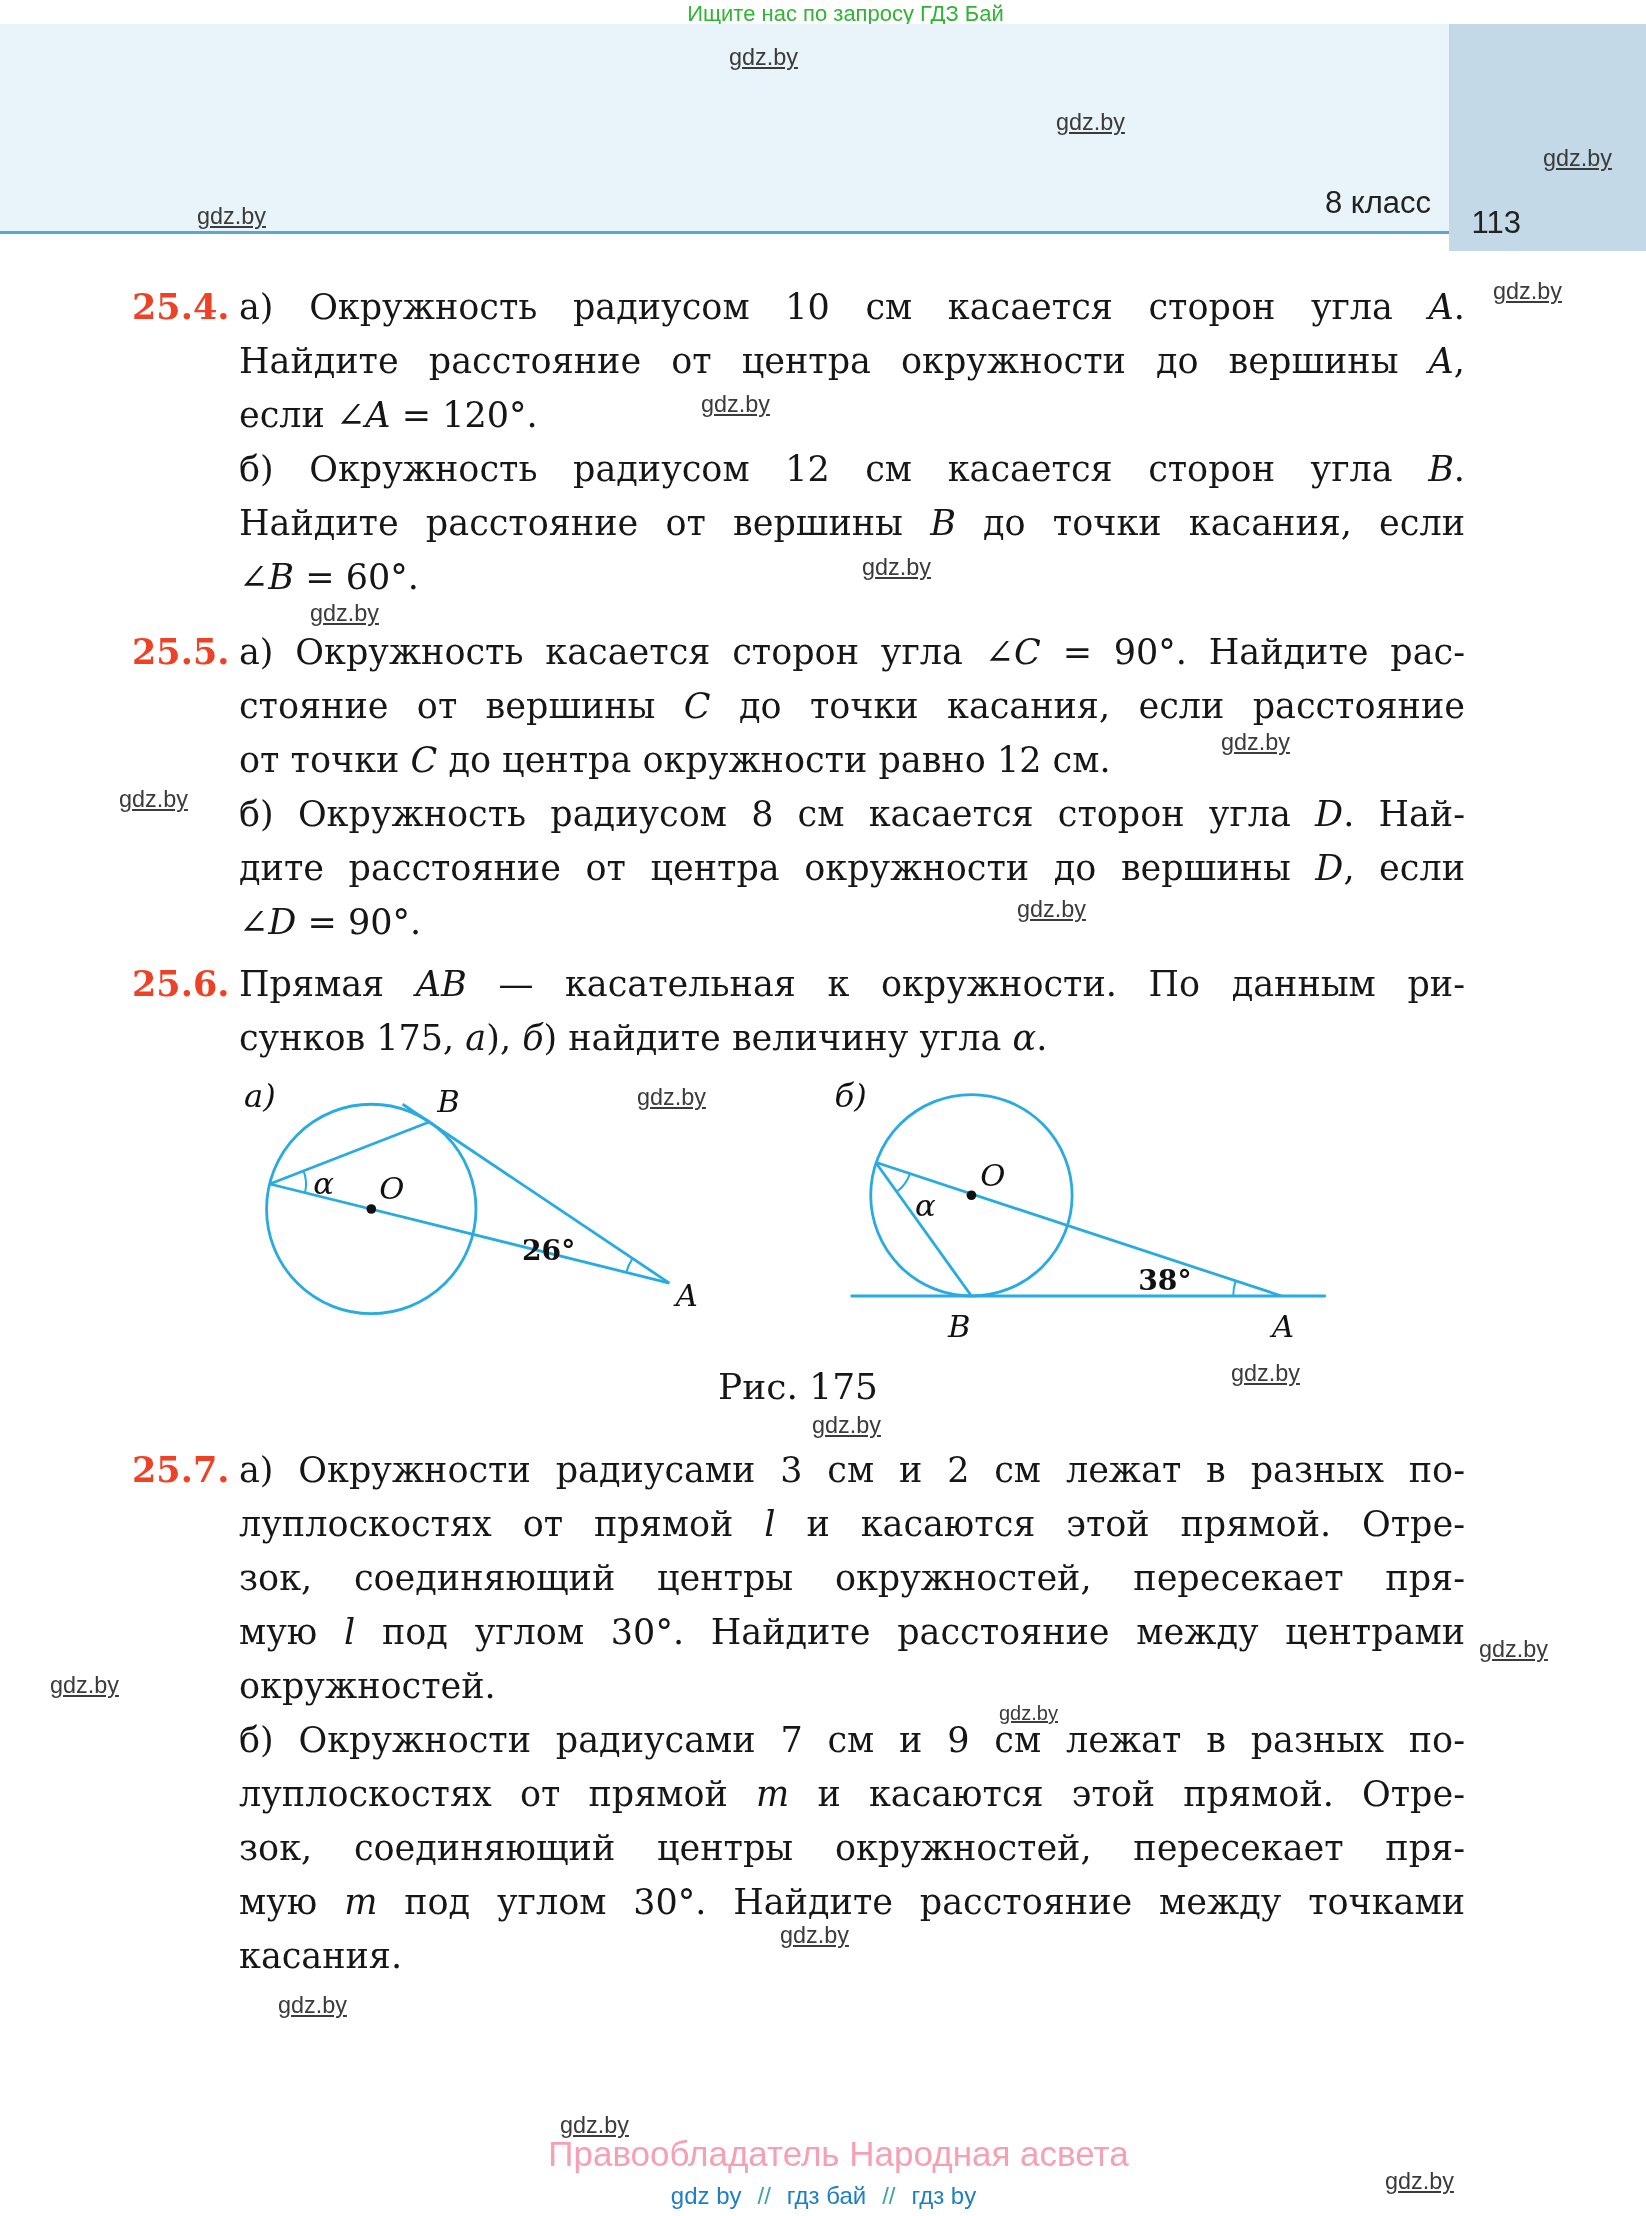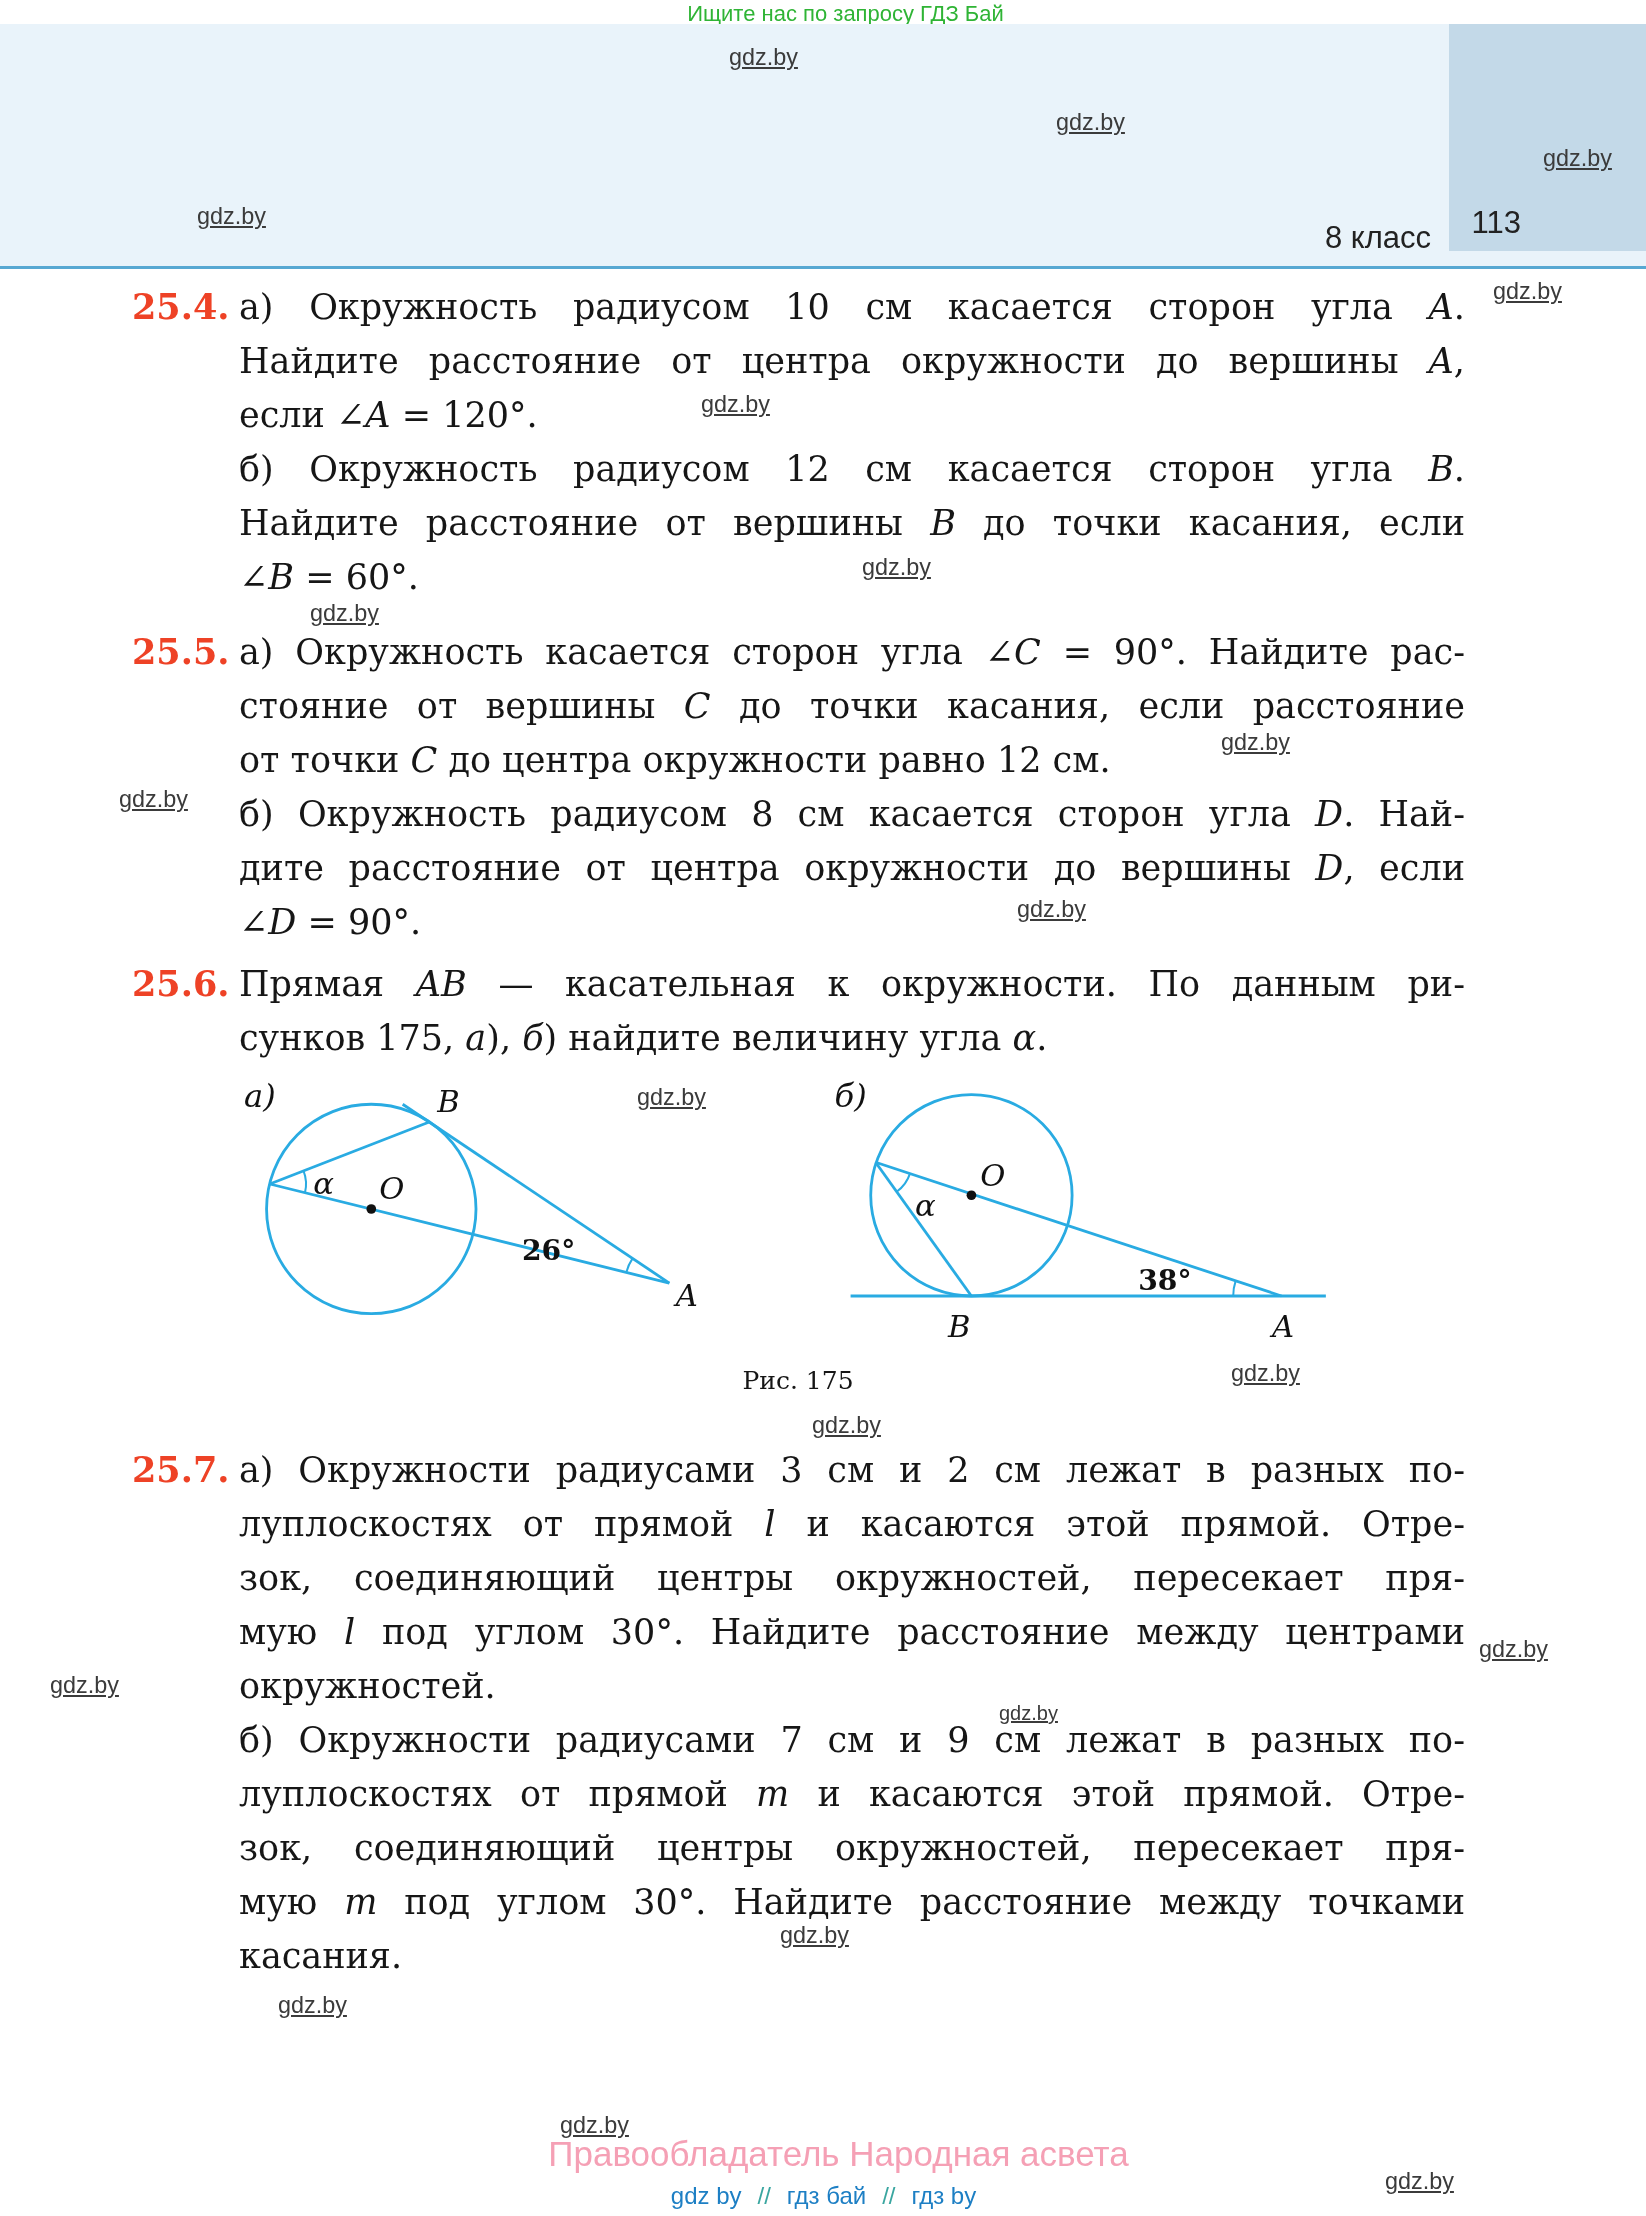--- a/index.html
+++ b/index.html
@@ -5,21 +5,21 @@
   * { margin:0; padding:0; box-sizing:border-box; }
   html,body { background:#ffffff; }
   .page { position:relative; width:1647px; height:2216px; background:#fff; overflow:hidden;
           font-family:"DejaVu Serif","Liberation Serif",serif; color:#161616; }
 
   
   .promo { position:absolute; top:0.8px; left:0; width:100%; text-align:center;
            font-family:"Liberation Sans",sans-serif; font-size:22px; color:#2fb435;margin-left:22px; }
 
   
-  .band { position:absolute; top:24px; left:0; width:1647px; height:245px;
+  .band { position:absolute; top:24px; left:0; width:1647px; height:210px;
           background:#e9f3fa; border-bottom:3.2px solid #57a8d2; }
   .pagebox { position:absolute; top:0; right:0; width:198px; height:227px; background:#c3d9e8; }
   .grade { position:absolute; right:216px; bottom:9.7px; font-family:"Liberation Sans",sans-serif;
            font-size:31px; color:#222; }
   .pagenum { position:absolute; left:22.6px; bottom:9.7px; font-family:"Liberation Sans",sans-serif;
              font-size:31px; color:#222; }
 
   
   .problem { position:absolute; left:239px; width:1226px; font-size:35px; line-height:54px; }
   .pnum { position:absolute; left:-107px; top:0; font-weight:bold; color:#ee4226; }
@@ -29,21 +29,21 @@
 
   
   svg.figure { position:absolute; left:121px; top:1068px; width:1290px; height:290px; }
   .c  { stroke:#29abe2; stroke-width:3.5; fill:none; }
   .thin { stroke-width:2.5; }
   .dot { fill:#111; stroke:none; }
   .fvar { font:italic 38px "DejaVu Serif",serif; fill:#111; }
   .flab { font:italic 40px "DejaVu Serif",serif; fill:#111; }
   .fang { font:bold 35px "DejaVu Serif",serif; fill:#111; }
   .caption { position:absolute; left:661px; top:1366px; width:274px; text-align:center;
-             font-size:25px; }
+             font-size:36px; }
 
   
   .wm { position:absolute; z-index:5; font-family:"Liberation Sans",sans-serif;
         font-size:23.4px; color:#3b3b3b;text-decoration:underline; }
   .wm-sm { font-size:20px; }
 
   
   .copyright { position:absolute; top:2134px; left:0; width:100%; text-align:center;
                font-family:"Liberation Sans",sans-serif; font-size:35px; color:#f5a0b5;margin-left:15px; }
   .links { position:absolute; top:2182px; left:0; width:100%; display:flex;

